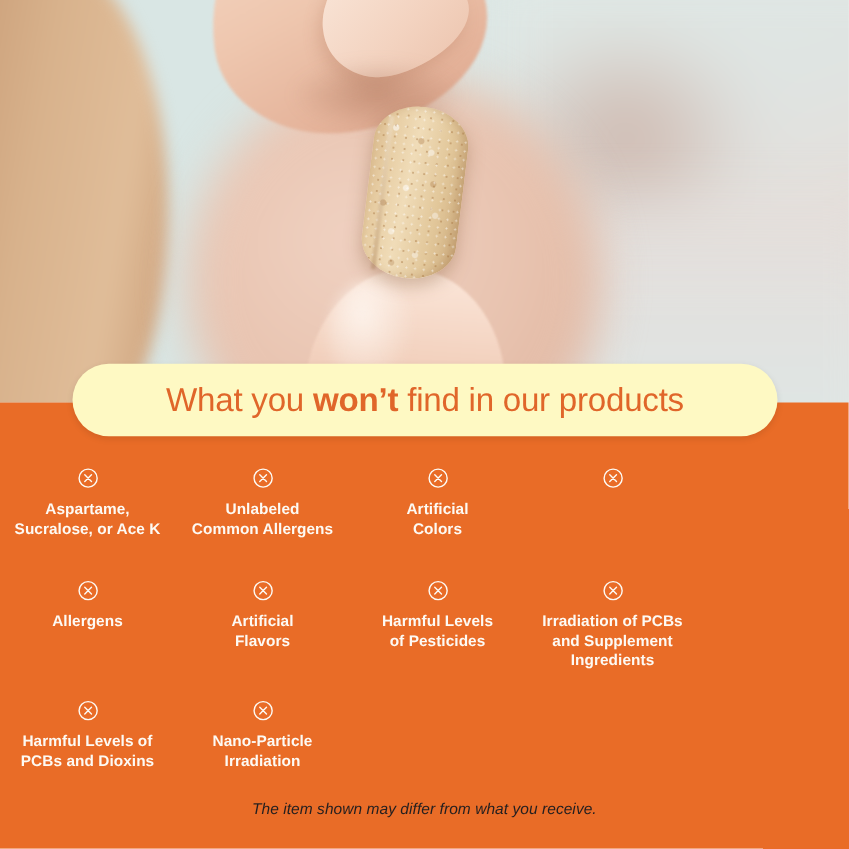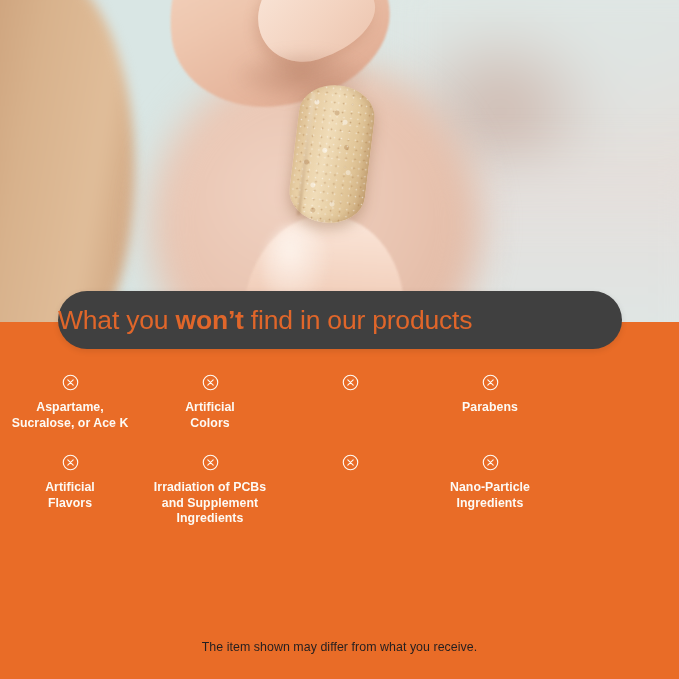--- a/index.html
+++ b/index.html
@@ -182,44 +182,45 @@
     width: 679px;
     height: 357px;
     background: #e96c27;
   }
 
   
   .banner {
     position: absolute;
     left: 58px; top: 291px;
     width: 564px; height: 58px;
-    background: #404040;
+    background: #fef9c3;
     border-radius: 29px;
     display: flex;
     align-items: center;
+    justify-content: center;
     box-shadow: 0 2px 6px rgba(0,0,0,.10);
     z-index: 5;
   }
   .banner-text {
     font-size: 26.5px;
     color: #e0662a;
     letter-spacing: -.2px;
     white-space: nowrap;
     font-weight: 400;
   }
   .banner-text .strong { font-weight: 700; }
 
   
   .grid {
     position: absolute;
     left: 0; top: 366px;
     width: 560px;
     display: grid;
     grid-template-columns: repeat(4, 1fr);
-    row-gap: 0;
+    row-gap: 10px;
   }
   .cell {
     display: flex;
     flex-direction: column;
     align-items: center;
     padding-top: 8px;
     height: 80px;
   }
   .cell.tall { height: 86px; }
 
@@ -240,20 +241,21 @@
 
   
   .disclaimer {
     position: absolute;
     left: 0; top: 640px;
     width: 679px;
     text-align: center;
     font-size: 12.4px;
     color: #231f20;
     letter-spacing: .05px;
+    font-style: italic;
   }
 </style>
 </head>
 <body>
 
 <div id="page">
 
   <div class="photo">
     <div class="bg-right"></div>
     <div class="bg-rightlow"></div>
@@ -286,64 +288,82 @@
           <path d="M8.2 8.2 L15.8 15.8 M15.8 8.2 L8.2 15.8" stroke="#fdfaf4" stroke-width="1.6" stroke-linecap="round" fill="none"></path>
         </svg>
         <div class="cell-label">Aspartame,
 Sucralose, or Ace K</div>
       </div>
       <div class="cell">
         <svg class="x-icon" viewBox="0 0 24 24">
           <circle cx="12" cy="12" r="10.2" fill="none" stroke="#fdfaf4" stroke-width="1.6"></circle>
           <path d="M8.2 8.2 L15.8 15.8 M15.8 8.2 L8.2 15.8" stroke="#fdfaf4" stroke-width="1.6" stroke-linecap="round" fill="none"></path>
         </svg>
+        <div class="cell-label">Unlabeled
+Common Allergens</div>
+      </div>
+      <div class="cell">
+        <svg class="x-icon" viewBox="0 0 24 24">
+          <circle cx="12" cy="12" r="10.2" fill="none" stroke="#fdfaf4" stroke-width="1.6"></circle>
+          <path d="M8.2 8.2 L15.8 15.8 M15.8 8.2 L8.2 15.8" stroke="#fdfaf4" stroke-width="1.6" stroke-linecap="round" fill="none"></path>
+        </svg>
         <div class="cell-label">Artificial
 Colors</div>
       </div>
       <div class="cell">
         <svg class="x-icon" viewBox="0 0 24 24">
           <circle cx="12" cy="12" r="10.2" fill="none" stroke="#fdfaf4" stroke-width="1.6"></circle>
           <path d="M8.2 8.2 L15.8 15.8 M15.8 8.2 L8.2 15.8" stroke="#fdfaf4" stroke-width="1.6" stroke-linecap="round" fill="none"></path>
         </svg>
       </div>
       <div class="cell">
         <svg class="x-icon" viewBox="0 0 24 24">
           <circle cx="12" cy="12" r="10.2" fill="none" stroke="#fdfaf4" stroke-width="1.6"></circle>
           <path d="M8.2 8.2 L15.8 15.8 M15.8 8.2 L8.2 15.8" stroke="#fdfaf4" stroke-width="1.6" stroke-linecap="round" fill="none"></path>
         </svg>
-        <div class="cell-label">Parabens</div>
+        <div class="cell-label">Allergens</div>
       </div>
       <div class="cell">
         <svg class="x-icon" viewBox="0 0 24 24">
           <circle cx="12" cy="12" r="10.2" fill="none" stroke="#fdfaf4" stroke-width="1.6"></circle>
           <path d="M8.2 8.2 L15.8 15.8 M15.8 8.2 L8.2 15.8" stroke="#fdfaf4" stroke-width="1.6" stroke-linecap="round" fill="none"></path>
         </svg>
         <div class="cell-label">Artificial
 Flavors</div>
+      </div>
+      <div class="cell tall">
+        <svg class="x-icon" viewBox="0 0 24 24">
+          <circle cx="12" cy="12" r="10.2" fill="none" stroke="#fdfaf4" stroke-width="1.6"></circle>
+          <path d="M8.2 8.2 L15.8 15.8 M15.8 8.2 L8.2 15.8" stroke="#fdfaf4" stroke-width="1.6" stroke-linecap="round" fill="none"></path>
+        </svg>
+        <div class="cell-label">Harmful Levels
+of Pesticides</div>
       </div>
       <div class="cell tall">
         <svg class="x-icon" viewBox="0 0 24 24">
           <circle cx="12" cy="12" r="10.2" fill="none" stroke="#fdfaf4" stroke-width="1.6"></circle>
           <path d="M8.2 8.2 L15.8 15.8 M15.8 8.2 L8.2 15.8" stroke="#fdfaf4" stroke-width="1.6" stroke-linecap="round" fill="none"></path>
         </svg>
         <div class="cell-label">Irradiation of PCBs
 and Supplement
 Ingredients</div>
       </div>
       <div class="cell tall">
         <svg class="x-icon" viewBox="0 0 24 24">
           <circle cx="12" cy="12" r="10.2" fill="none" stroke="#fdfaf4" stroke-width="1.6"></circle>
           <path d="M8.2 8.2 L15.8 15.8 M15.8 8.2 L8.2 15.8" stroke="#fdfaf4" stroke-width="1.6" stroke-linecap="round" fill="none"></path>
         </svg>
+        <div class="cell-label">Harmful Levels of
+PCBs and Dioxins</div>
       </div>
       <div class="cell tall">
         <svg class="x-icon" viewBox="0 0 24 24">
           <circle cx="12" cy="12" r="10.2" fill="none" stroke="#fdfaf4" stroke-width="1.6"></circle>
           <path d="M8.2 8.2 L15.8 15.8 M15.8 8.2 L8.2 15.8" stroke="#fdfaf4" stroke-width="1.6" stroke-linecap="round" fill="none"></path>
         </svg>
         <div class="cell-label">Nano-Particle
-Ingredients</div>
+Irradiation</div>
       </div>
     </div>
 
   <div class="disclaimer">The item shown may differ from what you receive.</div>
 
 </div>
 
 </body></html>

